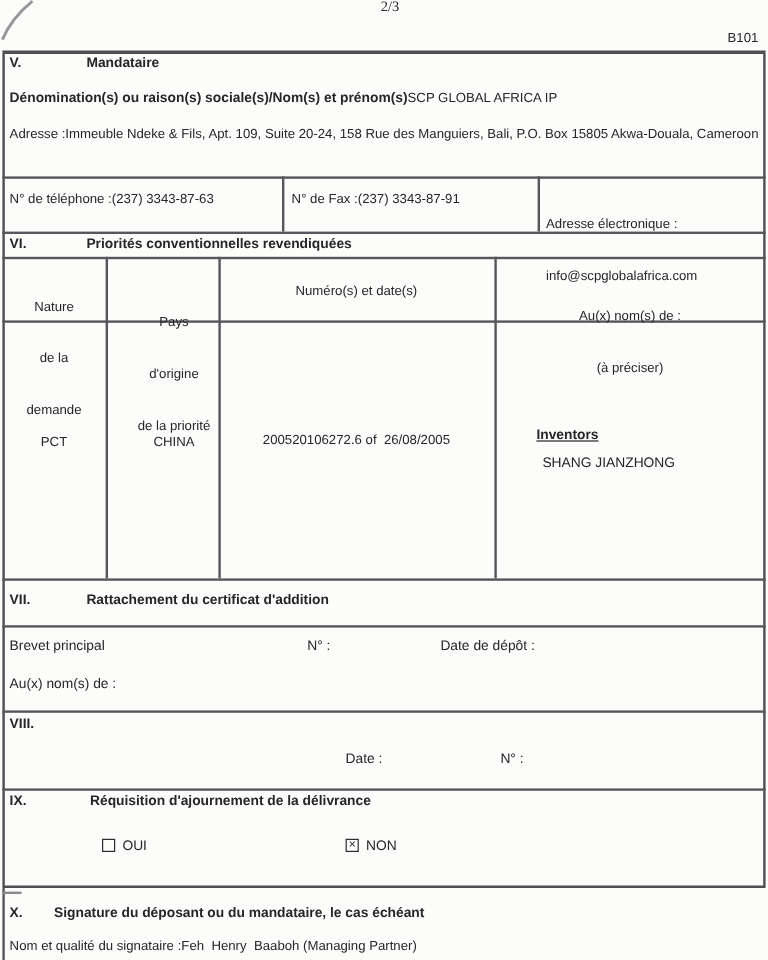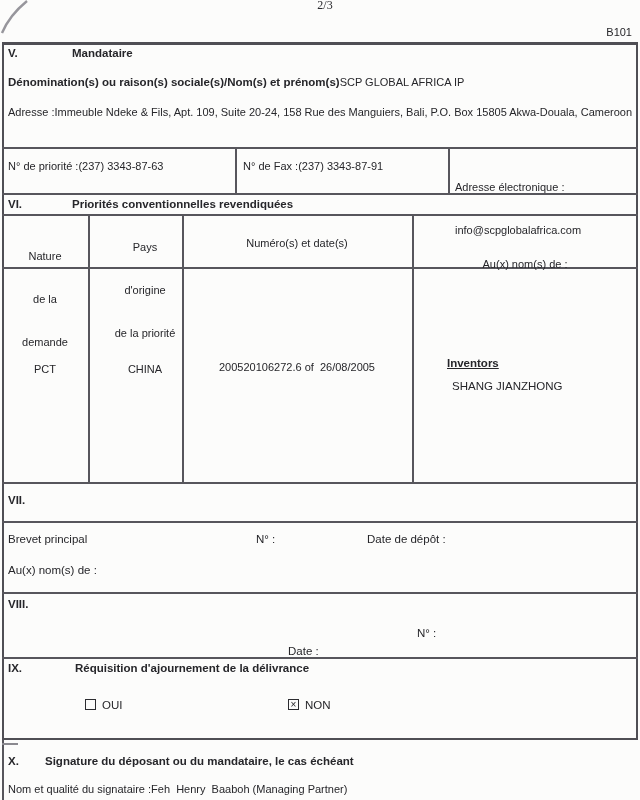--- a/index.html
+++ b/index.html
@@ -66,59 +66,61 @@
   <div class="vl" style="left:182px;top:214px;height:268px;"></div>
   <div class="vl" style="left:412px;top:214px;height:268px;"></div>
 
   <div class="t t115 b" style="left:8px;top:46px;">V.</div>
   <div class="t t115 b" style="left:72px;top:46px;">Mandataire</div>
 
   <div class="t" style="left:8px;top:75px;"><span class="b t115 lbl">Dénomination(s) ou raison(s) sociale(s)/Nom(s) et prénom(s)</span><span>SCP GLOBAL AFRICA IP</span></div>
 
   <div class="t" style="left:8px;top:105px;"><span class="lbl">Adresse :</span><span>Immeuble Ndeke &amp; Fils, Apt. 109, Suite 20-24, 158 Rue des Manguiers, Bali, P.O. Box 15805 Akwa-Douala, Cameroon</span></div>
 
-  <div class="t" style="left:8px;top:159px;"><span class="lbl">N° de priorité :</span><span>(237) 3343-87-63</span></div>
+  <div class="t" style="left:8px;top:159px;"><span class="lbl">N° de téléphone :</span><span>(237) 3343-87-63</span></div>
   <div class="t" style="left:243px;top:159px;"><span class="lbl">N° de Fax :</span><span>(237) 3343-87-91</span></div>
   <div class="t cell-lines" style="left:455px;top:152px;">
     <div>Adresse électronique :</div>
     <div>info@scpglobalafrica.com</div>
   </div>
 
   <div class="t t115 b" style="left:8px;top:197px;">VI.</div>
   <div class="t t115 b" style="left:72px;top:197px;">Priorités conventionnelles revendiquées</div>
 
   <div class="t ctr cell-lines" style="left:2px;top:221px;width:86px;">
     <div>Nature</div>
     <div>de la</div>
     <div>demande</div>
   </div>
-  <div class="t ctr cell-lines" style="left:88px;top:212px;width:114px;">
+  <div class="t ctr cell-lines" style="left:88px;top:234px;width:114px;">
     <div>Pays</div>
     <div>d'origine</div>
     <div>de la priorité</div>
   </div>
   <div class="t ctr" style="left:182px;top:236px;width:230px;">Numéro(s) et date(s)</div>
   <div class="t ctr cell-lines" style="left:412px;top:229px;width:226px;">
     <div>Au(x) nom(s) de :</div>
+    <div>(à préciser)</div>
   </div>
 
   <div class="t ctr" style="left:2px;top:362px;width:86px;">PCT</div>
   <div class="t ctr" style="left:88px;top:362px;width:114px;">CHINA</div>
   <div class="t ctr" style="left:182px;top:360px;width:230px;">200520106272.6 of  26/08/2005</div>
   <div class="t t115 b underline" style="left:447px;top:356px;">Inventors</div>
   <div class="t t115" style="left:452px;top:379px;">SHANG JIANZHONG</div>
 
   <div class="t t115 b" style="left:8px;top:493px;">VII.</div>
+  <div class="t t115 b" style="left:72px;top:493px;">Rattachement du certificat d'addition</div>
   <div class="t t115" style="left:8px;top:532px;">Brevet principal</div>
   <div class="t t115" style="left:256px;top:532px;">N° :</div>
   <div class="t t115" style="left:367px;top:532px;">Date de dépôt :</div>
   <div class="t t115" style="left:8px;top:563px;">Au(x) nom(s) de :</div>
 
   <div class="t t115 b" style="left:8px;top:597px;">VIII.</div>
-  <div class="t t115" style="left:288px;top:644px;">Date :</div>
+  <div class="t t115" style="left:288px;top:626px;">Date :</div>
   <div class="t t115" style="left:417px;top:626px;">N° :</div>
 
   <div class="t t115 b" style="left:8px;top:661px;">IX.</div>
   <div class="t t115 b" style="left:75px;top:661px;">Réquisition d'ajournement de la délivrance</div>
   <div class="cbx" style="left:85px;top:699px;"></div>
   <div class="t t115" style="left:102px;top:698px;">OUI</div>
   <div class="cbx" style="left:288px;top:699px;">×</div>
   <div class="t t115" style="left:305px;top:698px;">NON</div>
 
   <div class="t t115 b" style="left:8px;top:754px;">X.</div>

